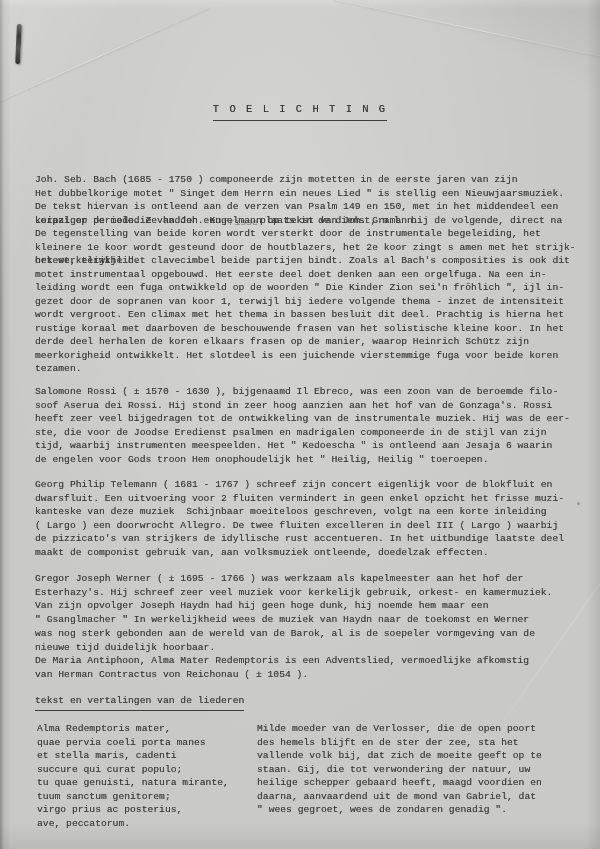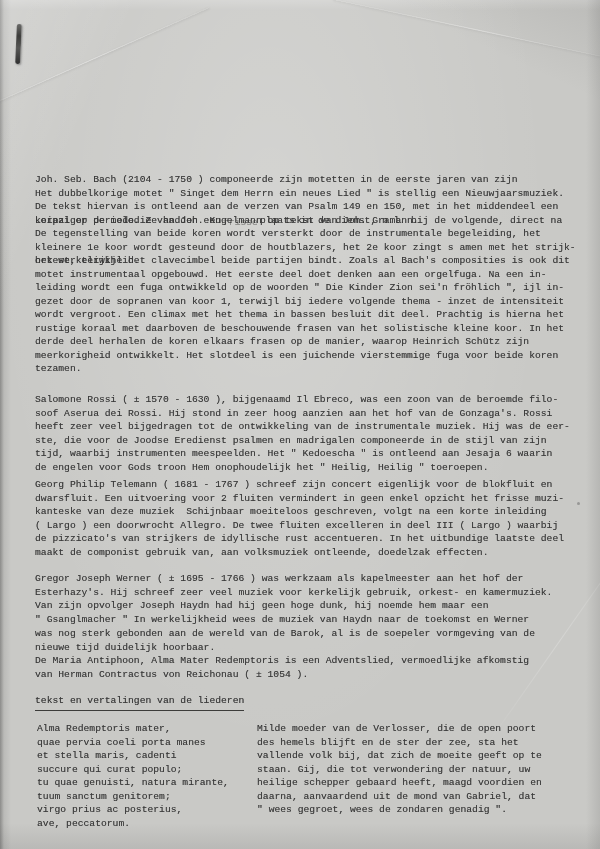--- a/index.html
+++ b/index.html
@@ -70,44 +70,47 @@
 <body>
 
 <div class="page">
 
   <div class="crease c1"></div>
   <div class="crease c2"></div>
   <div class="crease c3"></div>
   <div class="staple"></div>
   <div class="speck"></div>
 
+  <div class="title-wrap">
+    <span class="title-inner">T O E L I C H T I N G</span>
+  </div>
 
   <div class="abs txt" style="left:35px; top:146px;">
-    <span class="line">Joh. Seb. Bach (2104 - 1750 ) componeerde zijn motetten in de eerste jaren van zijn</span>
+    <span class="line">Joh. Seb. Bach (1685 - 1750 ) componeerde zijn motetten in de eerste jaren van zijn</span>
     <span class="line"><span>Leipziger periode. Ze hadden een</span><span class="insert">frisse</span><span>plaats in de dienst, n.l. bij de volgende, direct na</span></span>
     <span class="line">het werkelijkheid.</span>
   </div>
 
   <div class="abs txt" style="left:35px; top:186.5px;">Het dubbelkorige motet " Singet dem Herrn ein neues Lied " is stellig een Nieuwjaarsmuziek.
 De tekst hiervan is ontleend aan de verzen van Psalm 149 en 150, met in het middendeel een
 koraal op de melodie van Joh. Kugelmann op tekst van Joh. Gramann.</div>
 
   <div class="abs txt" style="left:35px; top:227px;">De tegenstelling van beide koren wordt versterkt door de instrumentale begeleiding, het
 kleinere 1e koor wordt gesteund door de houtblazers, het 2e koor zingt s amen met het strijk-
 orkest, terwijl het clavecimbel beide partijen bindt. Zoals al Bach's composities is ook dit
 motet instrumentaal opgebouwd. Het eerste deel doet denken aan een orgelfuga. Na een in-
 leiding wordt een fuga ontwikkeld op de woorden " Die Kinder Zion sei'n fröhlich ", ijl in-
 gezet door de sopranen van koor 1, terwijl bij iedere volgende thema - inzet de intensiteit
 wordt vergroot. Een climax met het thema in bassen besluit dit deel. Prachtig is hierna het
 rustige koraal met daarboven de beschouwende frasen van het solistische kleine koor. In het
 derde deel herhalen de koren elkaars frasen op de manier, waarop Heinrich Schütz zijn
 meerkorigheid ontwikkelt. Het slotdeel is een juichende vierstemmige fuga voor beide koren
 tezamen.</div>
 
-  <div class="abs txt" style="left:35px; top:393px;">Salomone Rossi ( ± 1570 - 1630 ), bijgenaamd Il Ebreco, was een zoon van de beroemde filo-
+  <div class="abs txt" style="left:35px; top:385px;">Salomone Rossi ( ± 1570 - 1630 ), bijgenaamd Il Ebreco, was een zoon van de beroemde filo-
 soof Aserua dei Rossi. Hij stond in zeer hoog aanzien aan het hof van de Gonzaga's. Rossi
 heeft zeer veel bijgedragen tot de ontwikkeling van de instrumentale muziek. Hij was de eer-
 ste, die voor de Joodse Eredienst psalmen en madrigalen componeerde in de stijl van zijn
 tijd, waarbij instrumenten meespeelden. Het " Kedoescha " is ontleend aan Jesaja 6 waarin
 de engelen voor Gods troon Hem onophoudelijk het " Heilig, Heilig " toeroepen.</div>
 
   <div class="abs txt" style="left:35px; top:478px;">Georg Philip Telemann ( 1681 - 1767 ) schreef zijn concert eigenlijk voor de blokfluit en
 dwarsfluit. Een uitvoering voor 2 fluiten vermindert in geen enkel opzicht het frisse muzi-
 kanteske van deze muziek  Schijnbaar moeiteloos geschreven, volgt na een korte inleiding
 ( Largo ) een doorwrocht Allegro. De twee fluiten excelleren in deel III ( Largo ) waarbij

